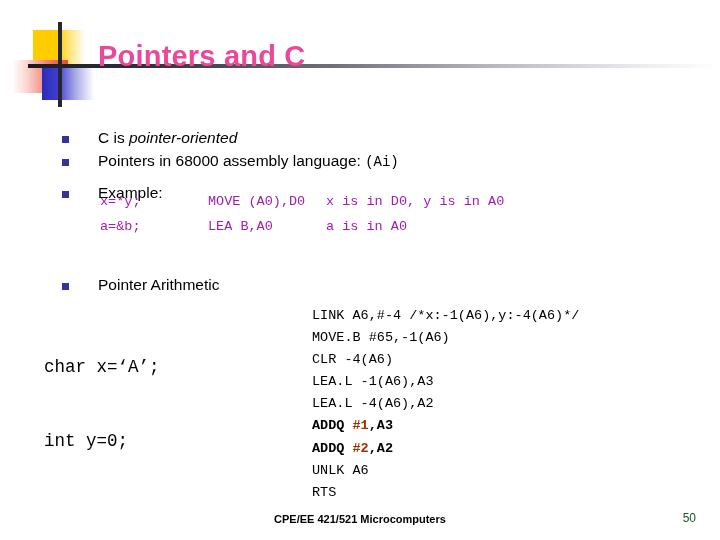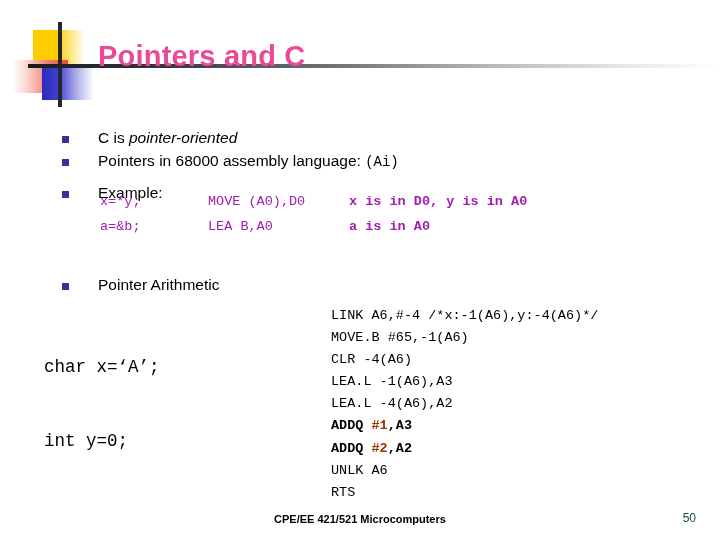--- a/index.html
+++ b/index.html
@@ -137,21 +137,21 @@
     font-size: 13.5px;
     color: #a21caf;
   }
   .td {
     position: absolute;
     top: 4px;
     white-space: pre;
   }
   .td-c    { left: 2px; }
   .td-asm  { left: 110px; }
-  .td-com  { left: 251px; font-weight: bold; }
+  .td-com  { left: 228px; }
 
   
   #c-code-block {
     position: absolute;
     left: 44px;
     top: 306px;
     font-family: "Liberation Mono", monospace;
     font-size: 17.5px;
     line-height: 24.5px;
     color: #000000;
@@ -162,21 +162,20 @@
     left: 312px;
     top: 305px;
     font-family: "Liberation Mono", monospace;
     font-size: 13.5px;
     line-height: 22.1px;
     color: #000000;
     white-space: pre;
   }
   #asm-code-block .ln {
     white-space: pre;
-    margin-left: 19px;
   }
   #asm-code-block .ln.bold {
     font-weight: bold;
   }
   #asm-code-block .imm {
     color: #993300;
     font-weight: bold;
   }
 
   

